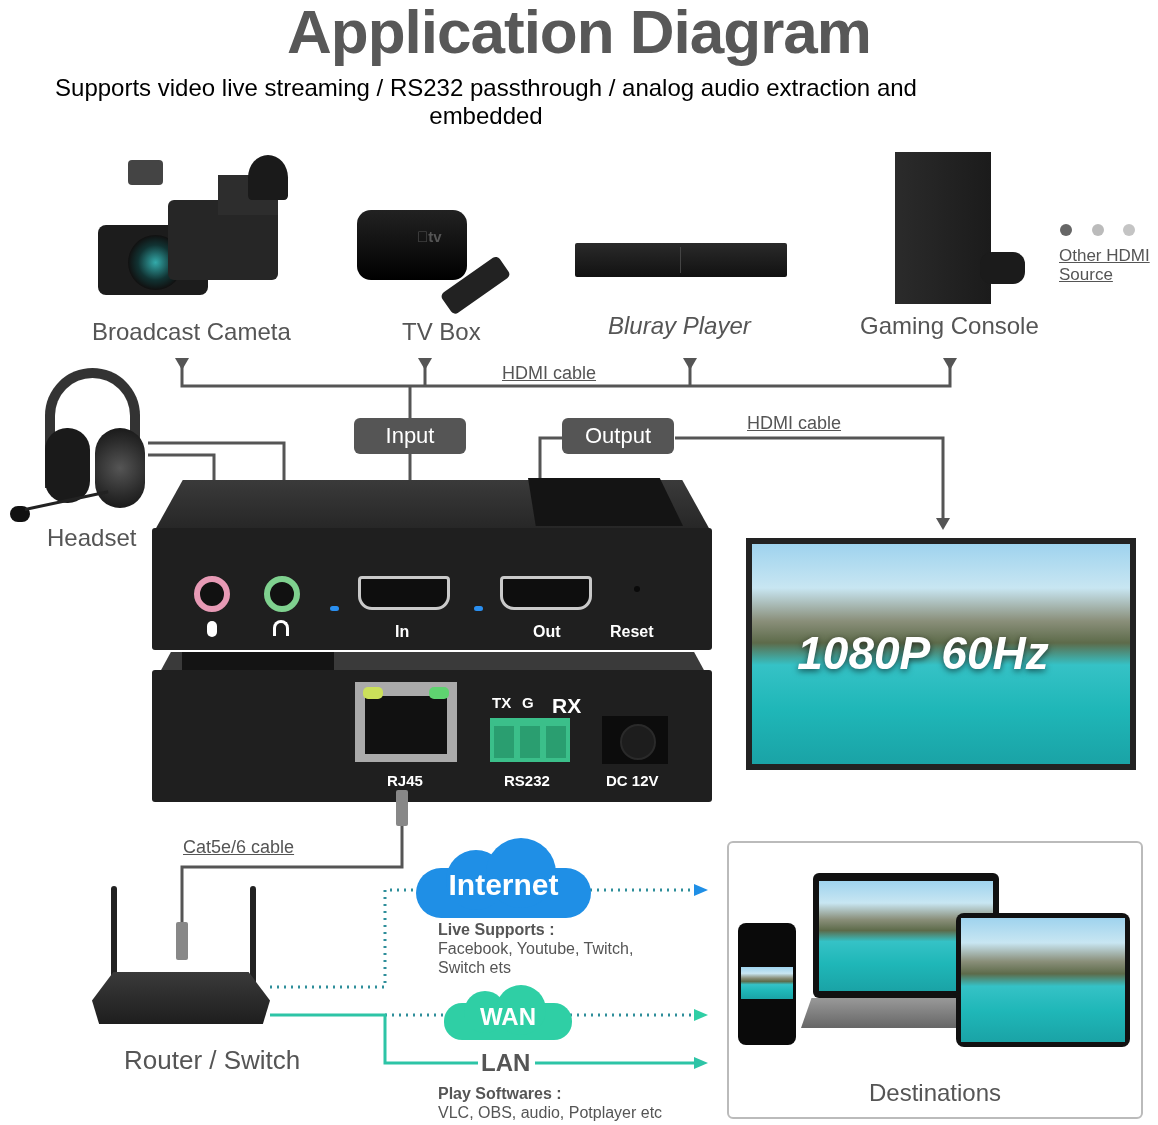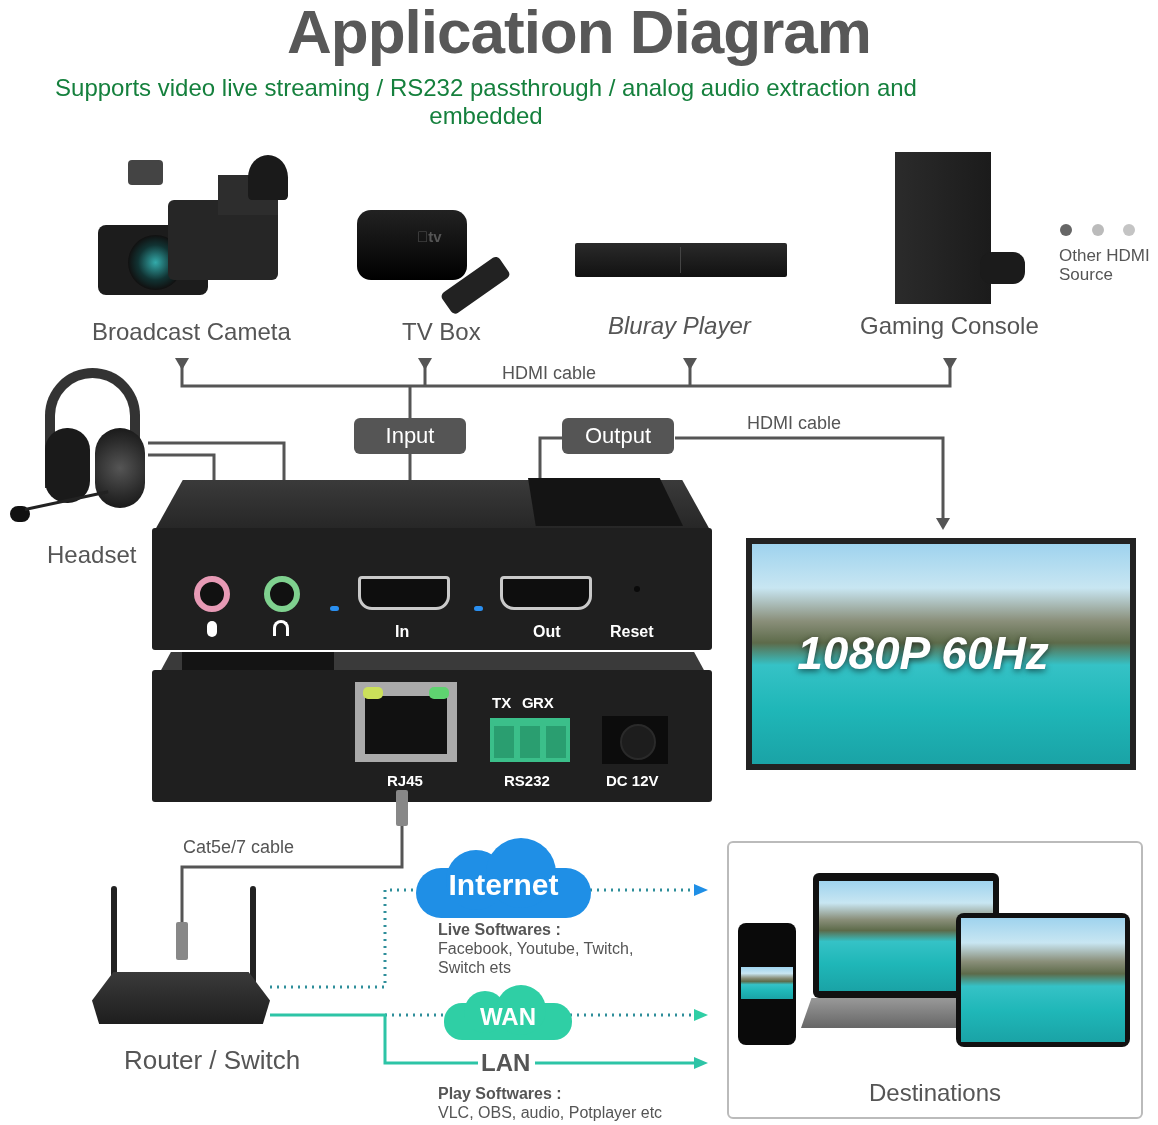--- a/index.html
+++ b/index.html
@@ -1,21 +1,21 @@
 <!DOCTYPE html>
 <html><head>
 <meta charset="utf-8">
 <style>
   html,body{margin:0;padding:0;background:#fff;}
   body{width:1158px;height:1125px;position:relative;overflow:hidden;font-family:"Liberation Sans","DejaVu Sans",sans-serif;color:#555;}
   .abs{position:absolute;}
   #title{left:0;width:1158px;top:-4px;text-align:center;font-size:62px;font-weight:bold;color:#585858;letter-spacing:-1px;}
-  #subtitle{left:0;width:972px;top:74px;text-align:center;font-size:24px;color:#15803d;}
+  #subtitle{left:0;width:972px;top:74px;text-align:center;font-size:24px;color:#000000;}
   .lbl{font-size:24px;color:#555;white-space:nowrap;}
-  .small{font-size:18px;color:#555;white-space:nowrap;}
+  .small{font-size:18px;color:#555;white-space:nowrap;text-decoration:underline;}
   svg.lines{position:absolute;left:0;top:0;}
   .pill{background:#555;color:#fff;border-radius:6px;font-size:22px;text-align:center;line-height:36px;height:36px;}
   .dev{background:#1f1f1f;border-radius:3px;}
   .port-label{color:#fff;font-weight:bold;font-size:16px;white-space:nowrap;}
   .monitor{background:#222;}
   .screen{background:linear-gradient(180deg,#9fd3ee 0%,#c8e6f2 20%,#8a8f7a 35%,#5d6b4a 45%,#35c2c6 55%,#1fb7b8 75%,#1aa3a6 100%);}
   .cloud-text{color:#fff;font-weight:bold;text-align:center;}
   .dest-box{border:2px solid #bbb;border-radius:6px;background:#fff;}
 </style>
 </head>
@@ -107,21 +107,21 @@
 <div class="abs pill" style="left:354px;top:418px;width:112px;">Input</div>
 <div class="abs pill" style="left:562px;top:418px;width:112px;">Output</div>
 
 <div class="abs" style="left:5px;top:368px;width:145px;height:160px;">
   <div class="abs" style="left:40px;top:0;width:95px;height:120px;border:10px solid #333;border-bottom:none;border-radius:60px 60px 0 0;box-sizing:border-box;"></div>
   <div class="abs" style="left:40px;top:60px;width:45px;height:75px;background:#1a1a1a;border-radius:22px;"></div>
   <div class="abs" style="left:90px;top:60px;width:50px;height:80px;background:radial-gradient(circle,#555 0,#2a2a2a 60%,#111 100%);border-radius:25px;"></div>
   <div class="abs" style="left:5px;top:138px;width:20px;height:16px;background:#111;border-radius:8px;"></div>
   <div class="abs" style="left:20px;top:140px;width:85px;height:3px;background:#222;transform:rotate(-12deg);transform-origin:left;"></div>
 </div>
-<div class="abs lbl" style="left:47px;top:541px;">Headset</div>
+<div class="abs lbl" style="left:47px;top:524px;">Headset</div>
 
 <div class="abs" style="left:155px;top:480px;width:555px;height:50px;background:linear-gradient(#3a3a3a,#262626);clip-path:polygon(5% 0,95% 0,100% 100%,0 100%);"></div>
 <div class="abs" style="left:528px;top:478px;width:155px;height:48px;background:#141414;clip-path:polygon(0 0,85% 0,100% 100%,5% 100%);"></div>
 <div class="abs dev" style="left:152px;top:528px;width:560px;height:122px;">
   <div class="abs" style="left:42px;top:48px;width:36px;height:36px;border-radius:50%;border:6px solid #e79ab5;box-sizing:border-box;background:#111;"></div>
   <div class="abs" style="left:55px;top:93px;width:10px;height:16px;background:#fff;border-radius:5px;"></div>
   <div class="abs" style="left:112px;top:48px;width:36px;height:36px;border-radius:50%;border:6px solid #7fd18f;box-sizing:border-box;background:#111;"></div>
   <div class="abs" style="left:121px;top:92px;width:16px;height:16px;border:3px solid #fff;border-bottom:none;border-radius:10px 10px 0 0;box-sizing:border-box;"></div>
   <div class="abs" style="left:178px;top:78px;width:9px;height:5px;border-radius:3px;background:#2a8ff0;"></div>
   <div class="abs" style="left:206px;top:48px;width:92px;height:34px;background:#0e0e0e;border:3px solid #c9c9c9;border-radius:4px 4px 14px 14px;box-sizing:border-box;"></div>
@@ -137,57 +137,57 @@
 <div class="abs" style="left:182px;top:652px;width:152px;height:32px;background:#141414;"></div>
 <div class="abs dev" style="left:152px;top:670px;width:560px;height:132px;">
   <div class="abs" style="left:203px;top:12px;width:102px;height:80px;background:#aaa;">
     <div class="abs" style="left:10px;top:14px;width:82px;height:58px;background:#111;"></div>
     <div class="abs" style="left:8px;top:5px;width:20px;height:12px;border-radius:5px;background:#cbe05a;"></div>
     <div class="abs" style="left:74px;top:5px;width:20px;height:12px;border-radius:5px;background:#5fd370;"></div>
   </div>
   <div class="abs port-label" style="left:235px;top:102px;font-size:15px;">RJ45</div>
   <div class="abs port-label" style="left:340px;top:24px;font-size:15px;">TX</div>
   <div class="abs port-label" style="left:370px;top:24px;font-size:15px;">G</div>
-  <div class="abs port-label" style="left:381px;top:24px;font-size:15px;">RX</div>
+  <div class="abs port-label" style="left:400px;top:24px;font-size:21px;">RX</div>
   <div class="abs" style="left:338px;top:48px;width:80px;height:44px;background:#3bbf8a;">
     <div class="abs" style="left:4px;top:8px;width:20px;height:32px;background:#2a9e70;"></div>
     <div class="abs" style="left:30px;top:8px;width:20px;height:32px;background:#2a9e70;"></div>
     <div class="abs" style="left:56px;top:8px;width:20px;height:32px;background:#2a9e70;"></div>
   </div>
   <div class="abs port-label" style="left:352px;top:102px;font-size:15px;">RS232</div>
   <div class="abs" style="left:450px;top:46px;width:66px;height:48px;background:#0c0c0c;">
     <div class="abs" style="left:18px;top:8px;width:32px;height:32px;border-radius:50%;background:#1d1d1d;border:2px solid #2a2a2a;"></div>
   </div>
   <div class="abs port-label" style="left:454px;top:102px;font-size:15px;">DC 12V</div>
 </div>
 
 <div class="abs" style="left:396px;top:790px;width:12px;height:36px;background:#888;border-radius:2px;"></div>
 <div class="abs" style="left:176px;top:922px;width:12px;height:38px;background:#888;border-radius:2px;"></div>
-<div class="abs small" style="left:183px;top:837px;">Cat5e/7 cable</div>
+<div class="abs small" style="left:183px;top:837px;">Cat5e/6 cable</div>
 
 <div class="abs monitor" style="left:746px;top:538px;width:390px;height:232px;">
   <div class="abs screen" style="left:6px;top:6px;width:378px;height:220px;"></div>
   <div class="abs" style="left:0;width:354px;top:88px;text-align:center;color:#fff;font-size:46px;font-weight:bold;font-style:italic;text-shadow:0 2px 6px rgba(0,0,0,0.6);">1080P 60Hz</div>
 </div>
 
 <div class="abs" style="left:90px;top:880px;width:185px;height:150px;">
   <div class="abs" style="left:21px;top:6px;width:6px;height:100px;background:#222;border-radius:3px;"></div>
   <div class="abs" style="left:160px;top:6px;width:6px;height:100px;background:#222;border-radius:3px;"></div>
   <div class="abs" style="left:2px;top:92px;width:178px;height:52px;background:linear-gradient(#3a3a3a,#1e1e1e);clip-path:polygon(12% 0,88% 0,100% 55%,96% 100%,4% 100%,0 55%);"></div>
 </div>
 <div class="abs lbl" style="left:90px;top:1045px;font-size:26px;margin-left:34px;">Router / Switch</div>
 
 <div class="abs" style="left:416px;top:838px;width:175px;height:80px;">
   <div class="abs" style="left:0;top:30px;width:175px;height:50px;background:#1f8fe6;border-radius:25px;"></div>
   <div class="abs" style="left:30px;top:12px;width:60px;height:60px;background:#1f8fe6;border-radius:50%;"></div>
   <div class="abs" style="left:70px;top:0;width:70px;height:70px;background:#1f8fe6;border-radius:50%;"></div>
   <div class="abs cloud-text" style="left:0;width:175px;top:30px;font-size:30px;">Internet</div>
 </div>
 <div class="abs" style="left:438px;top:920px;font-size:16px;line-height:19px;color:#555;">
-  <div style="font-weight:bold;">Live Softwares :</div>
+  <div style="font-weight:bold;">Live Supports :</div>
   <div>Facebook, Youtube, Twitch,</div>
   <div>Switch ets</div>
 </div>
 
 <div class="abs" style="left:444px;top:985px;width:128px;height:55px;">
   <div class="abs" style="left:0;top:18px;width:128px;height:37px;background:#2fcfa5;border-radius:18px;"></div>
   <div class="abs" style="left:20px;top:6px;width:42px;height:42px;background:#2fcfa5;border-radius:50%;"></div>
   <div class="abs" style="left:52px;top:0;width:50px;height:50px;background:#2fcfa5;border-radius:50%;"></div>
   <div class="abs cloud-text" style="left:0;width:128px;top:18px;font-size:24px;">WAN</div>
 </div>

